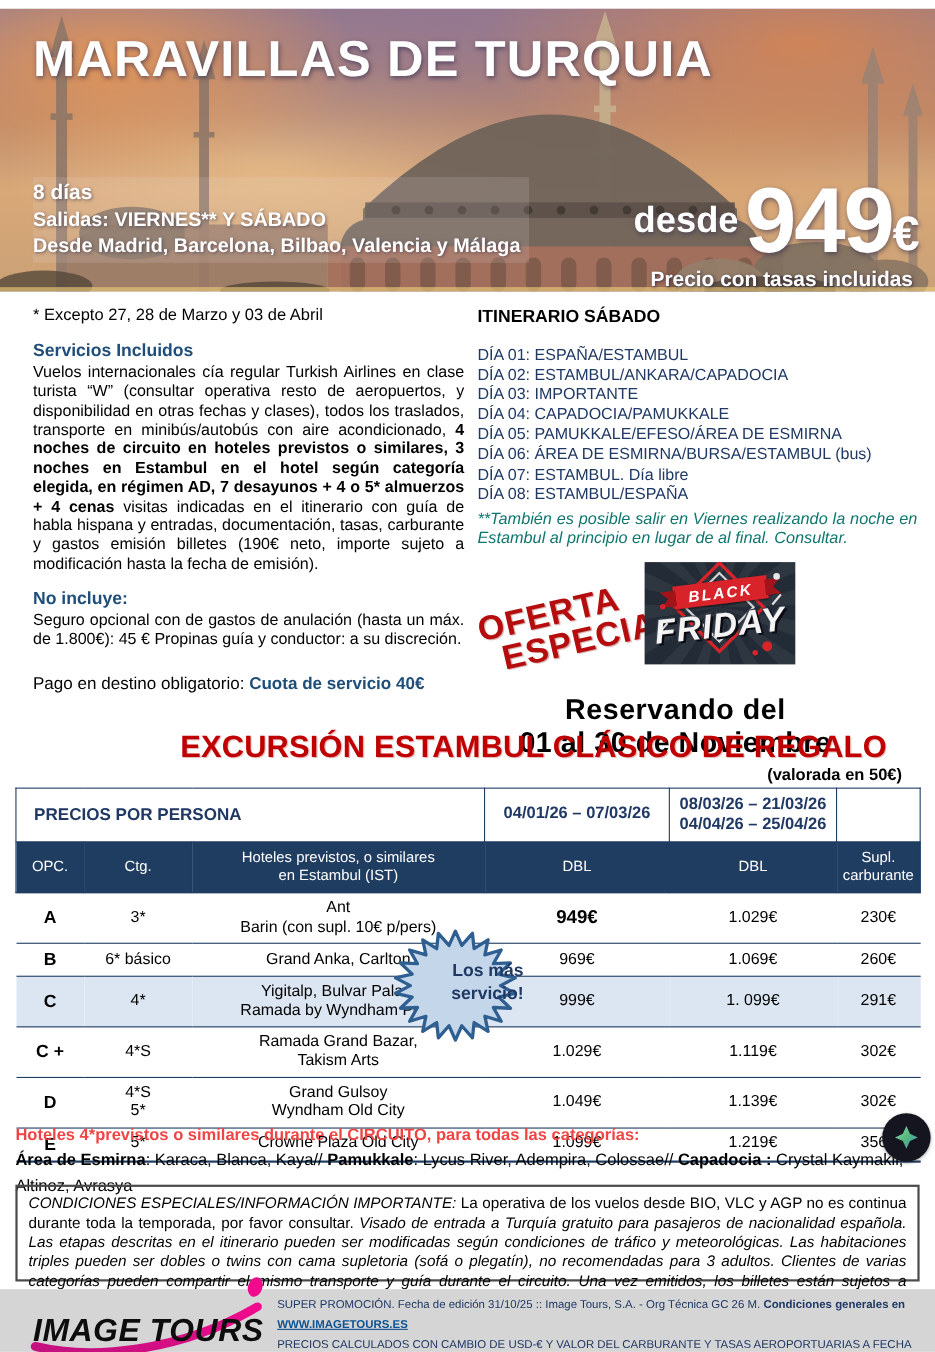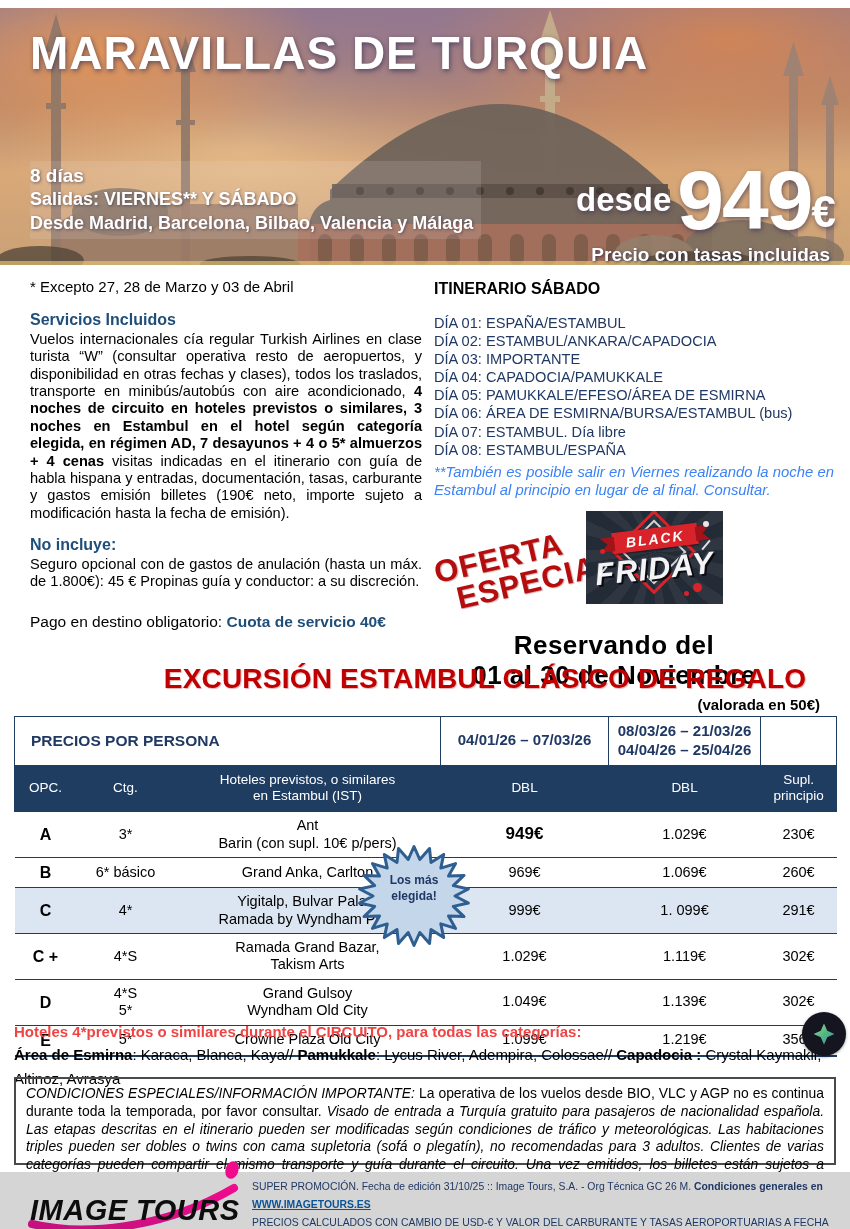--- a/index.html
+++ b/index.html
@@ -57,21 +57,21 @@
   .except { font-size:15px; margin-bottom:16px; }
   .blue-h { color:#1F4E79; font-weight:bold; font-size:16px; margin-bottom:2px; }
   .para   { font-size:14.6px; line-height:1.19; text-align:justify; }
   .para b { font-weight:bold; }
   .noinc  { margin-top:14px; }
   .payment{ margin-top:22px; font-size:15.5px; }
   .payment .pb { color:#1F4E79; font-weight:bold; }
 
   .itin-title { font-size:16px; font-weight:bold; color:#000; margin-bottom:16px; }
   .itin-line  { font-size:14.6px; color:#1F3864; line-height:1.24; }
-  .itin-note  { font-style:italic; font-size:14.8px; color:#3b82f6; margin-top:4px; line-height:1.25; text-align:justify; }
+  .itin-note  { font-style:italic; font-size:14.8px; color:#0f766e; margin-top:4px; line-height:1.25; text-align:justify; }
 
   .offer-row { position:relative; height:110px; margin-top:16px; }
   .oferta {
     position:absolute; left:2px; top:22px; transform:rotate(-13deg);
     color:#B50D0D; font-weight:bold; font-size:31px; line-height:.98; letter-spacing:1px;
     text-shadow:1px 1px 1px rgba(120,0,0,.35);
   }
   .oferta .w2 { margin-left:16px; }
 
   .bf-badge {
@@ -149,22 +149,22 @@
   }
   tr.datarow td.opc { font-weight:bold; font-size:16px; }
   tr.datarow.hl td { background:#DCE6F2; }
   tr.datarow td .bigp { font-weight:bold; font-size:17px; }
   tr.last td { border-bottom:2px solid #1F3C61; }
   .twoLine span { display:block; }
 
   .starburst { position:absolute; left:338px; top:124px; width:124px; height:112px; z-index:5; }
   .starburst svg { position:absolute; left:0; top:0; }
   .star-text {
-    position:absolute; left:0; top:33px; width:124px; text-align:center;
-    color:#1F3864; font-weight:bold; font-size:12px; line-height:1.3;
+    position:absolute; left:0; top:33px; width:124px; text-align:right;
+    color:#1F3864; font-weight:bold; font-size:16px; line-height:1.3;
   }
 
   
   .notes { position:absolute; top:1020px; left:14px; width:822px; font-size:15px; line-height:1.55; }
   .notes .nt1 { color:#ef4444; font-weight:bold; font-size:15px; }
   .notes b { font-weight:bold; }
 
   .ext-icon {
     position:absolute; top:1012px; right:4px; width:44px; height:44px; border-radius:50%;
     background:#15151f; display:flex; align-items:center; justify-content:center; z-index:6;
@@ -341,21 +341,21 @@
         <td>04/01/26 – 07/03/26</td>
         <td><span class="twoLine"><span>08/03/26 – 21/03/26</span><span>04/04/26 – 25/04/26</span></span></td>
         <td></td>
       </tr>
       <tr class="hdr2">
         <td>OPC.</td>
         <td>Ctg.</td>
         <td><span class="twoLine"><span>Hoteles previstos, o similares</span><span>en Estambul (IST)</span></span></td>
         <td class="b">DBL</td>
         <td class="b">DBL</td>
-        <td><span class="twoLine"><span>Supl.</span><span>principio</span></span></td>
+        <td><span class="twoLine"><span>Supl.</span><span>carburante</span></span></td>
       </tr>
       <tr class="datarow">
         <td class="opc">A</td>
         <td>3*</td>
         <td><span class="twoLine"><span>Ant</span><span>Barin (con supl. 10€ p/pers)</span></span></td>
         <td><span class="bigp">949€</span></td>
         <td>1.029€</td>
         <td>230€</td>
       </tr>
       <tr class="datarow">
@@ -400,21 +400,21 @@
       </tr>
     </tbody>
       </table>
 
     <div class="starburst">
       <svg width="124" height="112" viewBox="0 0 124 112">
         <polygon id="star-poly" points="62.0,6.5 67.8,19.5 77.5,8.5 79.0,22.4 91.7,14.4 88.8,28.1 103.6,23.6 96.5,36.1 112.0,35.4 101.3,45.6 116.4,49.0 103.0,56.0 116.4,63.0 101.3,66.4 112.0,76.6 96.5,75.9 103.6,88.4 88.8,83.9 91.7,97.6 79.0,89.6 77.5,103.5 67.8,92.5 62.0,105.5 56.2,92.5 46.5,103.5 45.0,89.6 32.3,97.6 35.2,83.9 20.4,88.4 27.5,75.9 12.0,76.6 22.7,66.4 7.6,63.0 21.0,56.0 7.6,49.0 22.7,45.6 12.0,35.4 27.5,36.1 20.4,23.6 35.2,28.1 32.3,14.4 45.0,22.4 46.5,8.5 56.2,19.5" fill="#C3D6EA" stroke="#2F5E91" stroke-width="3" stroke-linejoin="round"></polygon>
       </svg>
       <div class="star-text">
         <div>Los más</div>
-        <div>elegida!</div>
+        <div>servicio!</div>
       </div>
     </div>
   </div>
 
   <div class="notes">
     <div class="nt1">Hoteles 4*previstos o similares durante el CIRCUITO, para todas las categorías:</div>
     <div><b>Área de Esmirna</b><span>:  Karaca, Blanca, Kaya// </span><b>Pamukkale</b><span>: Lycus River, Adempira, Colossae// </span><b>Capadocia :</b><span> Crystal Kaymakli, Altinoz, Avrasya</span></div>
   </div>
 
   <div class="ext-icon">

